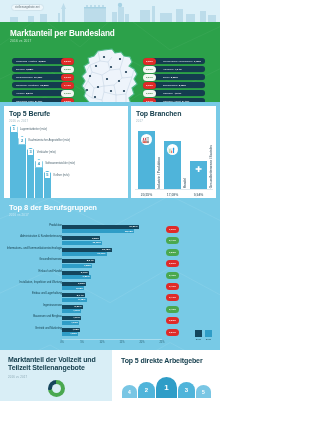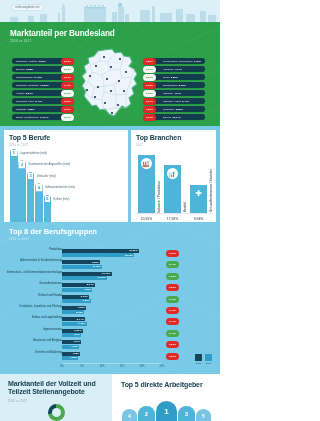--- a/index.html
+++ b/index.html
@@ -16,21 +16,21 @@
   .banner { position:relative; height:22px; background:#d8eef7; overflow:hidden; }
   .banner .skyline { position:absolute; left:0; bottom:0; width:220px; height:22px; }
   .banner .brand {
     position:absolute; left:11px; top:4px;
     font-size:2.6px; letter-spacing:.1px; color:#5d6a72;
     background:#eef7fb; padding:1px 3px; border-radius:4px;
     border:.3px solid #cfe3ec; white-space:nowrap;
   }
 
   
-  .sec-map { position:relative; height:104px; background:#2ca14a; overflow:hidden; }
+  .sec-map { position:relative; height:80px; background:#2ca14a; overflow:hidden; }
   .sec-map .bgmap { position:absolute; inset:0; opacity:.17; }
   .sec-map h2 {
     position:absolute; left:10px; top:7px;
     font-size:8.2px; font-weight:bold; color:#ffffff; letter-spacing:-.1px;
   }
   .sec-map .sub {
     position:absolute; left:10px; top:17px;
     font-size:3.2px; color:#bfe6c9; letter-spacing:.2px;
   }
   .map-wrap { position:absolute; left:74px; top:26px; width:72px; height:72px; }

